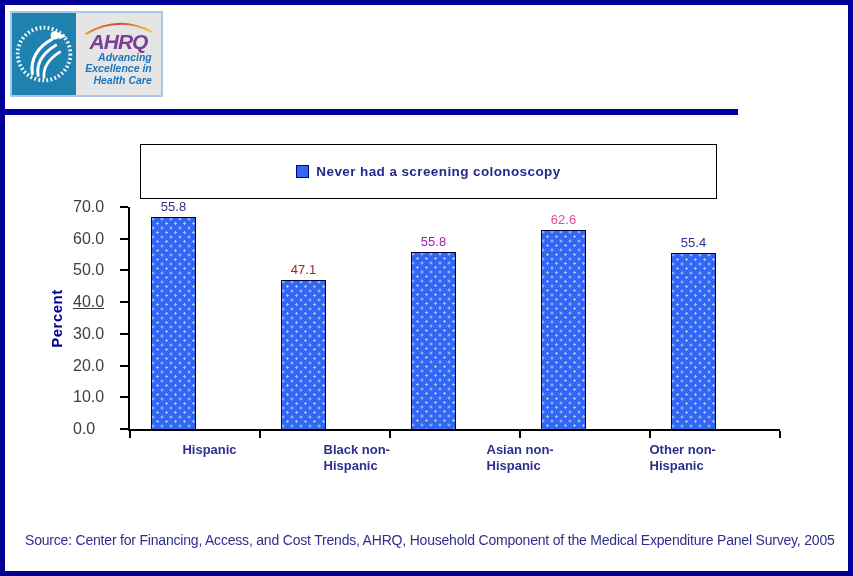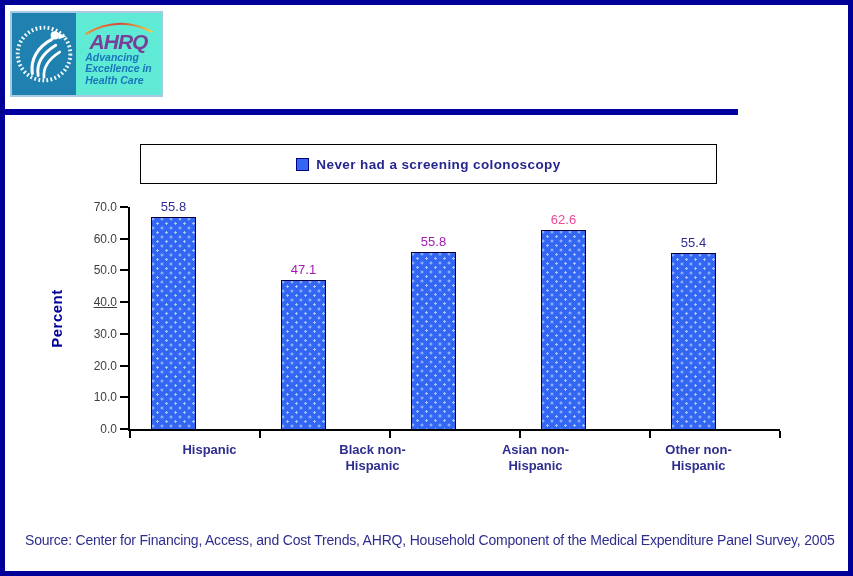--- a/index.html
+++ b/index.html
@@ -5,39 +5,39 @@
   html,body { margin:0; padding:0; background:#fff; }
   .page {
     position:relative; width:853px; height:576px; box-sizing:border-box;
     border:5px solid #000099; background:#fff; overflow:hidden;
     font-family:"Liberation Sans", sans-serif;
   }
 
   
   .logo {
     position:absolute; left:5px; top:6px; width:153px; height:86px;
-    border:2px solid #A9C8E2; background:#5eead4; display:flex; box-sizing:border-box;
+    border:2px solid #A9C8E2; background:#e5e5e5; display:flex; box-sizing:border-box;
   }
   .seal-box { width:64px; background:#1E81B0; position:relative; }
   .seal-box svg { display:block; width:100%; height:100%; }
   .ahrq-box { flex:1; display:flex; flex-direction:column; align-items:center; justify-content:center; padding:1px 2px; }
   .arc { width:78px; height:13px; margin-bottom:-3px; }
   .ahrq-word { font-size:21px; font-weight:bold; font-style:italic; color:#7B3E97; letter-spacing:-1px; line-height:20px; }
-  .tagline { font-size:10.5px; font-weight:bold; font-style:italic; color:#1B75BB; line-height:11.5px; text-align:left; }
+  .tagline { font-size:10.5px; font-weight:bold; font-style:italic; color:#1B75BB; line-height:11.5px; text-align:right; }
 
   .title-block {
     position:absolute; left:160px; top:6px; width:580px; text-align:center;
     color:#000099; font-weight:bold; font-size:20px; line-height:29px;
   }
 
   .header-rule { position:absolute; left:0; top:104px; width:733px; height:6px; background:#0000A0; }
 
   
   .legend-box {
-    position:absolute; left:135px; top:139px; width:577px; height:40px;
+    position:absolute; left:135px; top:139px; width:577px; height:55px;
     border:1px solid #000; box-sizing:border-box;
     display:flex; align-items:center; justify-content:center; background:#fff;
   }
   .legend-marker { width:11px; height:11px; background:#3366F2; border:1px solid #000080; margin-right:7px; }
   .legend-label { font-weight:bold; font-size:13.5px; color:#26268F; letter-spacing:0.4px; }
 
   
   .ylabel-wrap {
     position:absolute; left:40px; top:202px; height:222px; width:22px;
     display:flex; align-items:center; justify-content:center;
@@ -46,39 +46,39 @@
     transform:rotate(-90deg); white-space:nowrap;
     font-weight:bold; font-size:15px; color:#000099; letter-spacing:0.5px;
   }
 
   .plot-area {
     position:absolute; left:123px; top:202px; width:650px; height:222px;
     border-left:2px solid #000; border-bottom:2px solid #000;
   }
   .ytick-mark { position:absolute; right:100%; margin-right:2px; width:8px; height:2px; background:#000; }
   .ytick-label {
-    position:absolute; right:100%; margin-right:13px; width:44px; text-align:right;
-    font-size:12px; color:#3F3F3F; line-height:16px;
+    position:absolute; right:100%; margin-right:13px; width:44px; text-align:left;
+    font-size:16px; color:#3F3F3F; line-height:16px;
   }
   .bar {
     position:absolute; bottom:0; width:45px; box-sizing:border-box;
     border:1.5px solid #000040; border-bottom:none;
     background-color:#3366F2;
     background-image:
       radial-gradient(circle, #A8C4FA 1px, rgba(0,0,0,0) 1.4px),
       radial-gradient(circle, #A8C4FA 1px, rgba(0,0,0,0) 1.4px);
     background-size:9px 9px; background-position:1px 1px, 5.5px 5.5px;
   }
   .bar-value { position:absolute; width:60px; text-align:center; font-size:13px; color:#2E2E8F; }
   .xtick { position:absolute; top:100%; margin-top:2px; width:2px; height:7px; background:#000; }
 
   .x-labels { position:absolute; left:123px; top:437px; width:652px; display:flex; }
   .x-label-cell { flex:1; display:flex; justify-content:center; }
   .x-label-text {
-    max-width:98px; text-align:center; font-weight:bold; font-size:13px;
+    max-width:98px; font-weight:bold; font-size:13px;
     line-height:15.5px; color:#2E2E8F;
   }
 
   
   .source {
     position:absolute; left:20px; top:527px; font-size:14px;
     color:#2E2E8F; letter-spacing:-0.2px; white-space:nowrap;
   }
 </style>
 </head>
@@ -142,21 +142,21 @@
       <div class="ytick-label" style="bottom: calc(57.1429% - 8px); text-decoration: underline;">40.0</div>
       <div class="ytick-mark" style="bottom: calc(71.4286% - 1px);"></div>
       <div class="ytick-label" style="bottom: calc(71.4286% - 8px);">50.0</div>
       <div class="ytick-mark" style="bottom: calc(85.7143% - 1px);"></div>
       <div class="ytick-label" style="bottom: calc(85.7143% - 8px);">60.0</div>
       <div class="ytick-mark" style="bottom: calc(100% - 1px);"></div>
       <div class="ytick-label" style="bottom: calc(100% - 8px);">70.0</div>
       <div class="bar" style="left: calc(0% + 21px); height: 95.5714%; border-color: rgb(0, 0, 64);"></div>
       <div class="bar-value" style="left: calc(0% + 13.5px); bottom: calc(95.5714% + 3px); color: rgb(46, 46, 143);">55.8</div>
       <div class="bar" style="left: calc(20% + 21px); height: 67.2857%; border-color: rgb(0, 0, 64);"></div>
-      <div class="bar-value" style="left: calc(20% + 13.5px); bottom: calc(67.2857% + 3px); color: #a21caf;">47.1</div>
+      <div class="bar-value" style="left: calc(20% + 13.5px); bottom: calc(67.2857% + 3px); color: #b91c1c;">47.1</div>
       <div class="bar" style="left: calc(40% + 21px); height: 79.7143%; border-color: rgb(0, 0, 64);"></div>
       <div class="bar-value" style="left: calc(40% + 13.5px); bottom: calc(79.7143% + 3px); color: #a21caf;">55.8</div>
       <div class="bar" style="left: calc(60% + 21px); height: 89.4286%; border-color: rgb(0, 0, 64);"></div>
       <div class="bar-value" style="left: calc(60% + 13.5px); bottom: calc(89.4286% + 3px); color: #ec4899; text-align: center;">62.6</div>
       <div class="bar" style="left: calc(80% + 21px); height: 79.1429%; border-color: rgb(0, 0, 64);"></div>
       <div class="bar-value" style="left: calc(80% + 13.5px); bottom: calc(79.1429% + 3px); color: rgb(46, 46, 143); margin-top: 39px;">55.4</div>
       <div class="xtick" style="left: calc(0% - 1px);"></div>
       <div class="xtick" style="left: calc(20% - 1px);"></div>
       <div class="xtick" style="left: calc(40% - 1px);"></div>
       <div class="xtick" style="left: calc(60% - 1px);"></div>

